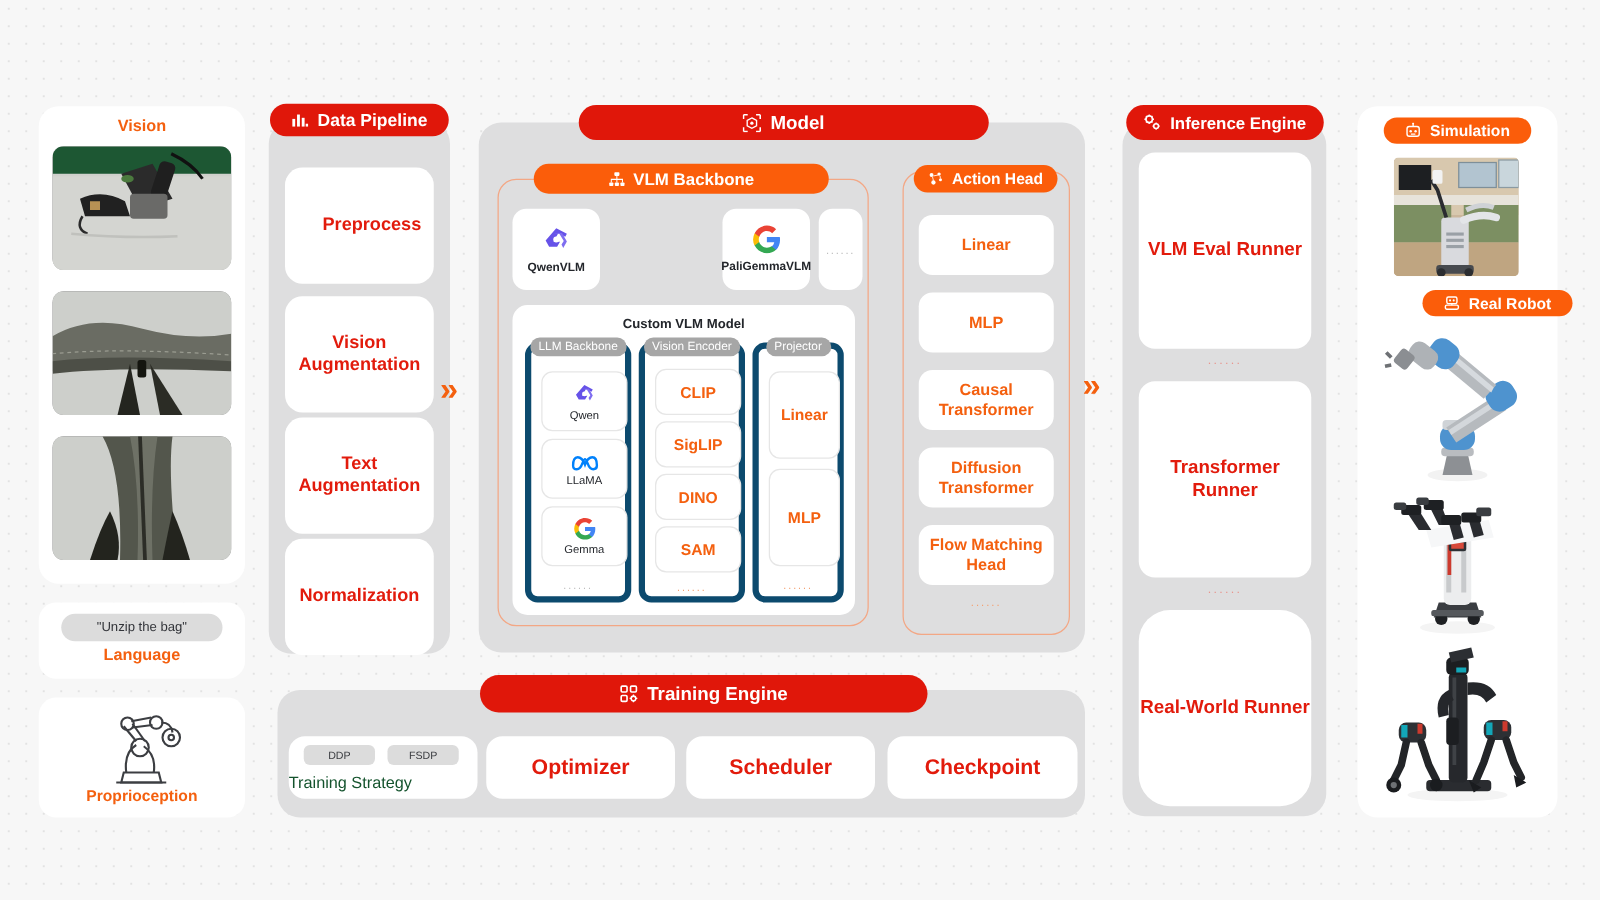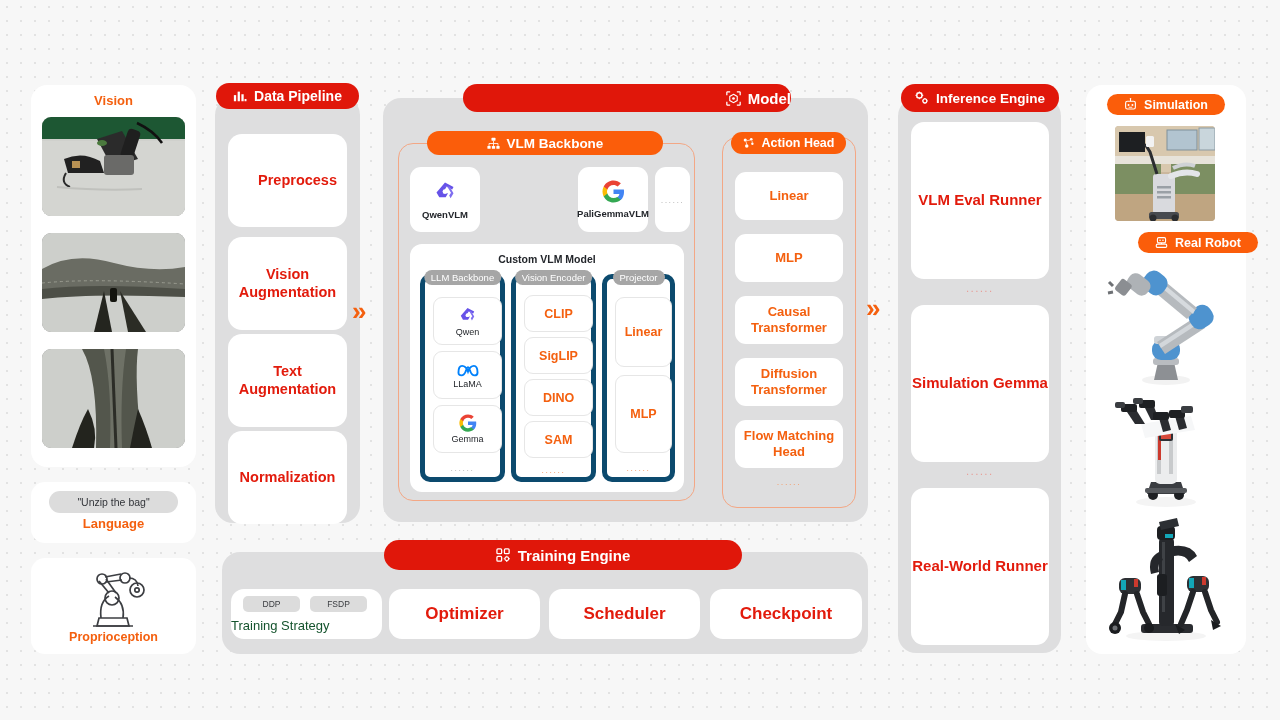--- a/index.html
+++ b/index.html
@@ -114,21 +114,21 @@
     position: absolute; color: #f4600f; font-size: 26px; font-weight: bold;
     letter-spacing: -5px; z-index: 5;
   }
   #arrow1 { left: 352px; top: 296px; }
   #arrow2 { left: 866px; top: 293px; }
 
   
   #model-panel {
     position: absolute; left: 383px; top: 98px; width: 485px; height: 424px;
   }
-  #model-pill { left: 463px; top: 84px; width: 328px; height: 28px; font-size: 15px; justify-content: flex-end; }
+  #model-pill { left: 463px; top: 84px; width: 328px; height: 28px; font-size: 15px; }
 
   
   #vlm-box {
     position: absolute; left: 398px; top: 143px; width: 297px; height: 358px;
     border: 1.3px solid #f3a785; border-radius: 15px;
   }
   #vlm-pill { left: 427px; top: 131px; width: 236px; height: 24px; font-size: 13.5px; }
 
   .vlm-chip {
     position: absolute; top: 167px; width: 70px; height: 65px;
@@ -201,21 +201,21 @@
   }
   #inf-pill { left: 901px; top: 84px; width: 158px; height: 28px; font-size: 13.5px; }
   .inf-card {
     position: absolute; left: 911px; width: 138px; height: 157px;
     background: #fff; border-radius: 13px;
     display: flex; align-items: center; justify-content: center; text-align: center;
     color: #e21b0c; font-weight: bold; font-size: 15px; line-height: 1.25;
   }
   #if0 { top: 122px; }
   #if1 { top: 305px; }
-  #if2 { top: 488px; }
+  #if2 { top: 488px; border-radius: 25px; }
   .inf-dots { position: absolute; left: 911px; width: 138px; text-align: center;
               color: #e8968f; font-size: 10px; letter-spacing: 1.8px; }
   #ifd0 { top: 283px; }
   #ifd1 { top: 466px; }
 
   
   #sim-card {
     position: absolute; left: 1086px; top: 85px; width: 160px; height: 569px;
     background: #fff; border-radius: 16px;
   }
@@ -469,21 +469,21 @@
     <svg width="14" height="14" viewBox="0 0 16 16">
       <circle cx="5" cy="5" r="3" fill="none" stroke="#fff" stroke-width="1.6"></circle>
       <path d="M5 0.6 L5 2 M5 8 L5 9.4 M0.6 5 L2 5 M8 5 L9.4 5 M2 2 L2.9 2.9 M7.1 7.1 L8 8 M8 2 L7.1 2.9 M2.9 7.1 L2 8" stroke="#fff" stroke-width="1.2"></path>
       <circle cx="11.3" cy="11.3" r="2.2" fill="none" stroke="#fff" stroke-width="1.4"></circle>
       <path d="M11.3 8 L11.3 9.1 M11.3 13.5 L11.3 14.6 M8 11.3 L9.1 11.3 M13.5 11.3 L14.6 11.3" stroke="#fff" stroke-width="1.1"></path>
     </svg>
     <span>Inference Engine</span>
   </div>
   <div class="inf-card" id="if0">VLM Eval Runner</div>
   <div class="inf-dots" id="ifd0">......</div>
-  <div class="inf-card" id="if1">Simulation Gemma</div>
+  <div class="inf-card" id="if1">Transformer Runner</div>
   <div class="inf-dots" id="ifd1">......</div>
   <div class="inf-card" id="if2">Real-World Runner</div>
 
   <div id="train-panel" class="panel"></div>
   <div class="pill pill-red" id="train-pill">
     <svg width="15" height="15" viewBox="0 0 16 16">
       <rect x="1" y="1" width="5" height="5" rx="1" fill="none" stroke="#fff" stroke-width="1.4"></rect>
       <rect x="9" y="1" width="5" height="5" rx="1" fill="none" stroke="#fff" stroke-width="1.4"></rect>
       <rect x="1" y="9" width="5" height="5" rx="1" fill="none" stroke="#fff" stroke-width="1.4"></rect>
       <circle cx="11.5" cy="11.5" r="2" fill="none" stroke="#fff" stroke-width="1.3"></circle>

